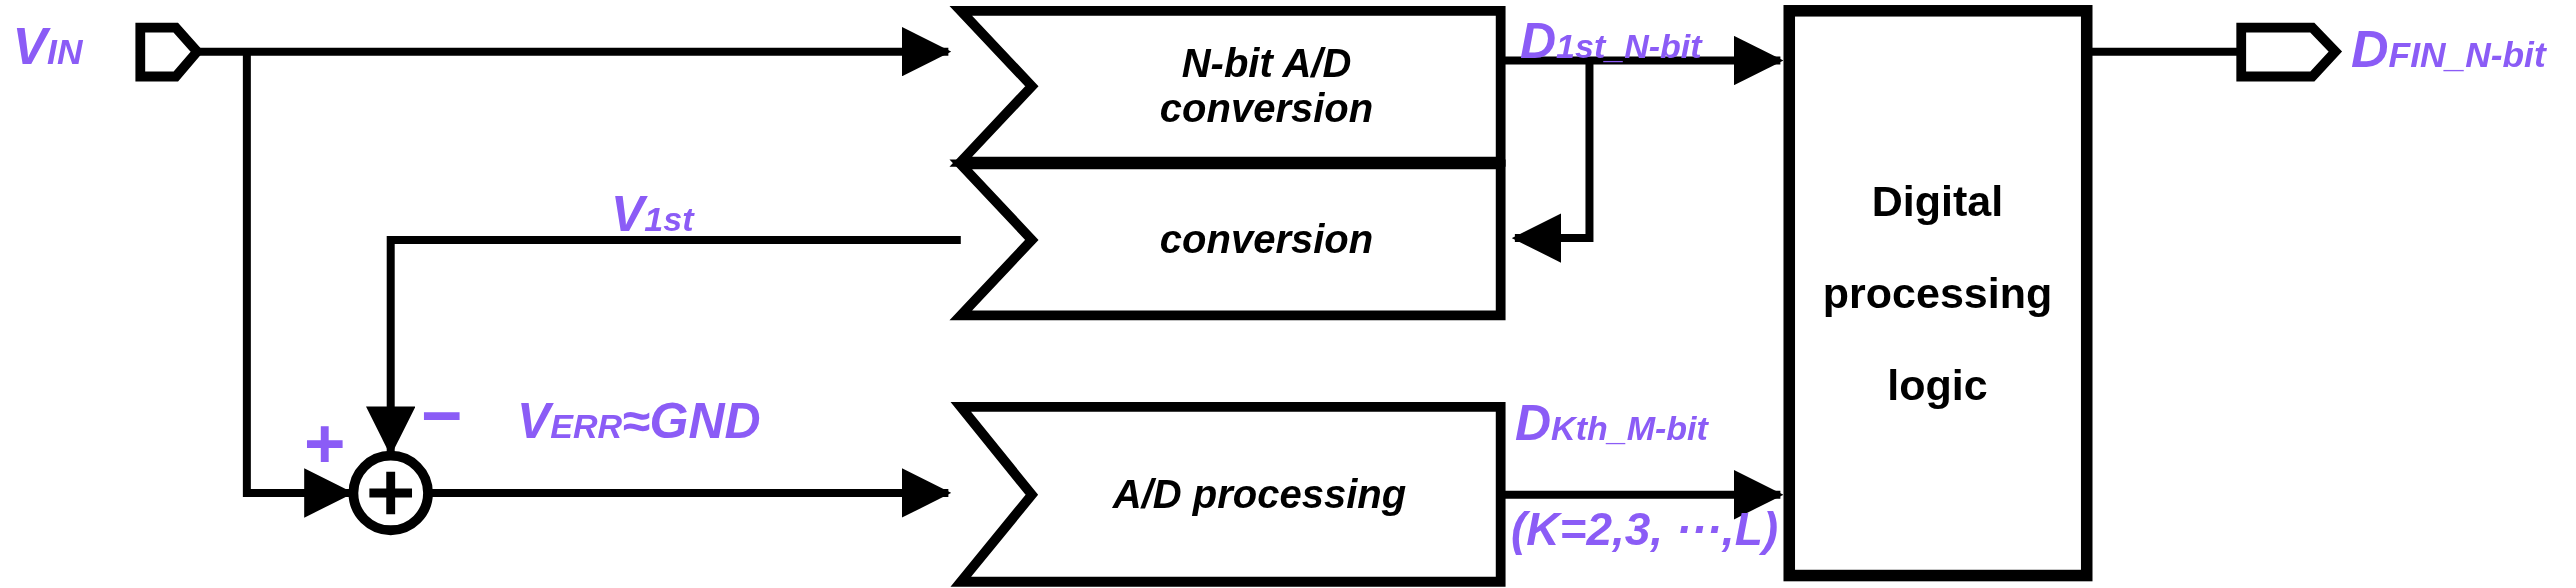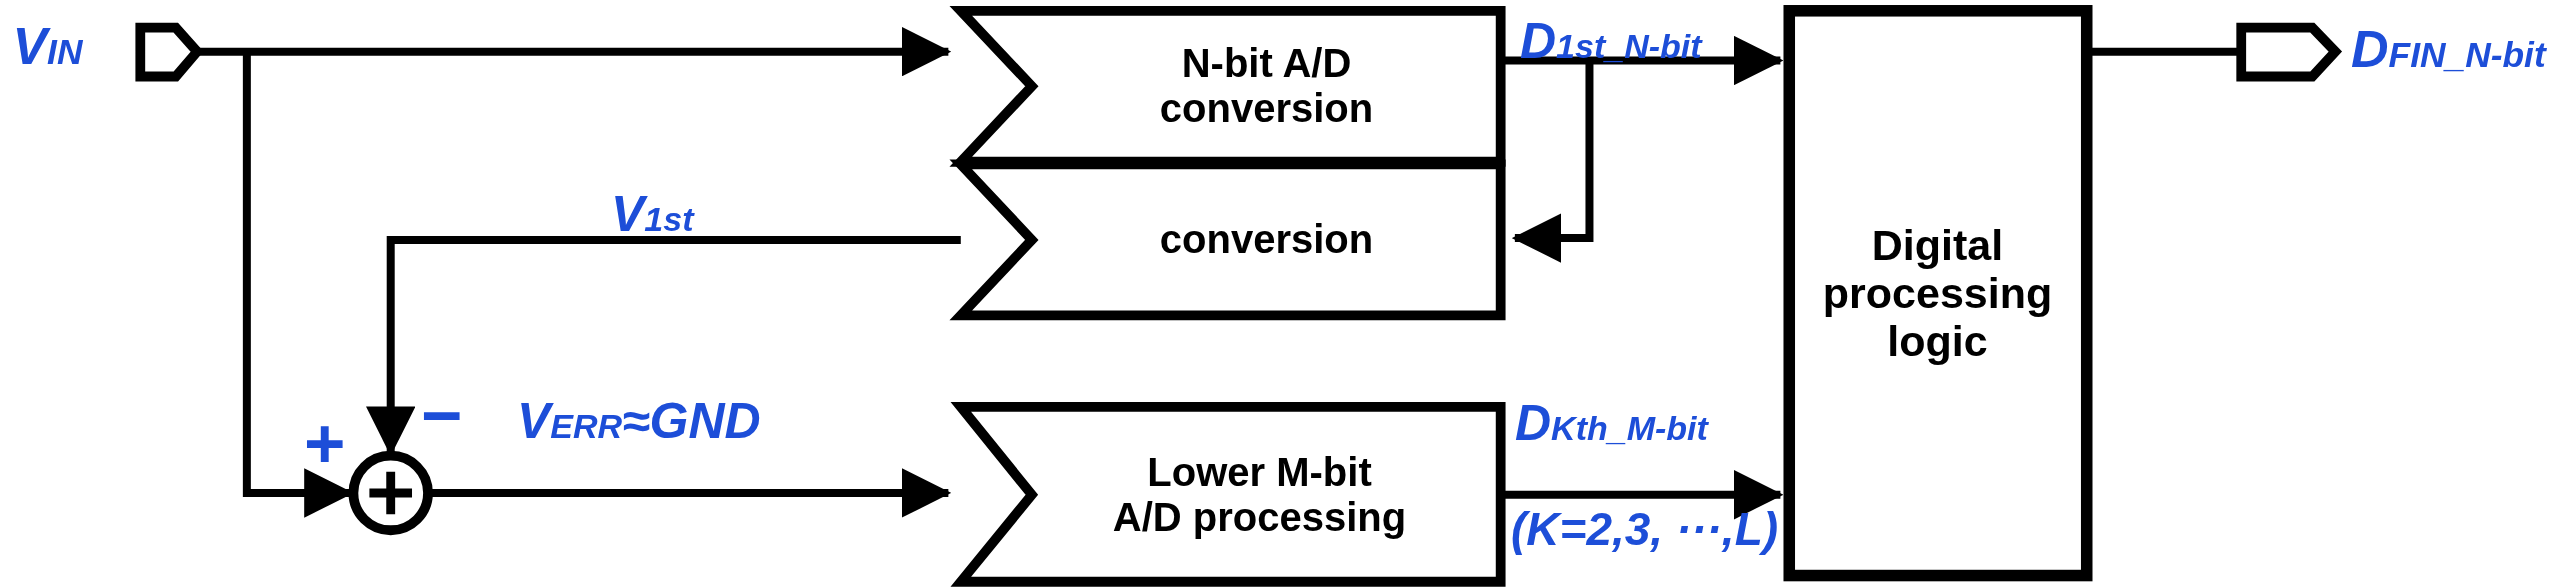--- a/index.html
+++ b/index.html
@@ -6,32 +6,32 @@
   #stage{
     position:relative;
     width:2576px;height:589px;
     background:#ffffff;
     overflow:hidden;
     font-family:"Liberation Sans", sans-serif;
     color:#000000;
   }
   #stage svg{position:absolute;left:0;top:0;width:2576px;height:589px;}
 
-  .lbl{position:absolute;white-space:nowrap;color:#1d4ed8;line-height:1;}
+  .lbl{position:absolute;white-space:nowrap;color:#8b5cf6;line-height:1;}
 
   
   .sig{font-style:italic;font-weight:bold;font-family:"Liberation Sans", sans-serif;}
   .sig .sub{font-size:0.68em;}
 
   
   .blk-cap{
     position:absolute;
     display:flex;flex-direction:column;
     align-items:center;justify-content:center;
-    font-weight:bold;
+    font-style:italic;font-weight:bold;
     font-family:"Liberation Sans", sans-serif;
     line-height:1.12;
     text-align:center;
     white-space:nowrap;
   }
   
   .blk-cap.upright{font-style:normal;}
 
   .pm{font-weight:bold;font-family:"Liberation Sans", sans-serif;}
 </style>
@@ -108,33 +108,32 @@
   </div>
   <div class="lbl pm" style="left:421px;top:380px;font-size:71px;">
     <span>−</span>
   </div>
 
   <div class="lbl sig" style="left:517px;top:384px;font-size:50px;margin-top:12px;">
     <span>V</span><span class="sub">ERR</span><span>≈GND</span>
   </div>
 
   <div class="blk-cap" style="left:1019px;top:407px;width:481px;height:175px;font-size:40px;">
-    <span>Lower M-bit</span>
     <span>A/D processing</span>
   </div>
 
   <div class="lbl sig" style="left:1515px;top:398px;font-size:50px;">
     <span>D</span><span class="sub">Kth_M-bit</span>
   </div>
 
   <div class="lbl sig" style="left:1511px;top:506px;font-size:46px;">
     <span>(K=2,3, ···,L)</span>
   </div>
 
-  <div class="blk-cap upright" style="left:1789px;top:10.7px;width:297px;height:565px;font-size:43px;">
+  <div class="blk-cap upright" style="left:1789px;top:10.7px;width:297px;height:565px;font-size:43px;gap:44px;">
     <span>Digital</span>
     <span>processing</span>
     <span>logic</span>
   </div>
 
   <div class="lbl sig" style="left:2351px;top:23px;font-size:52px;">
     <span>D</span><span class="sub">FIN_N-bit</span>
   </div>
 
 </div>

